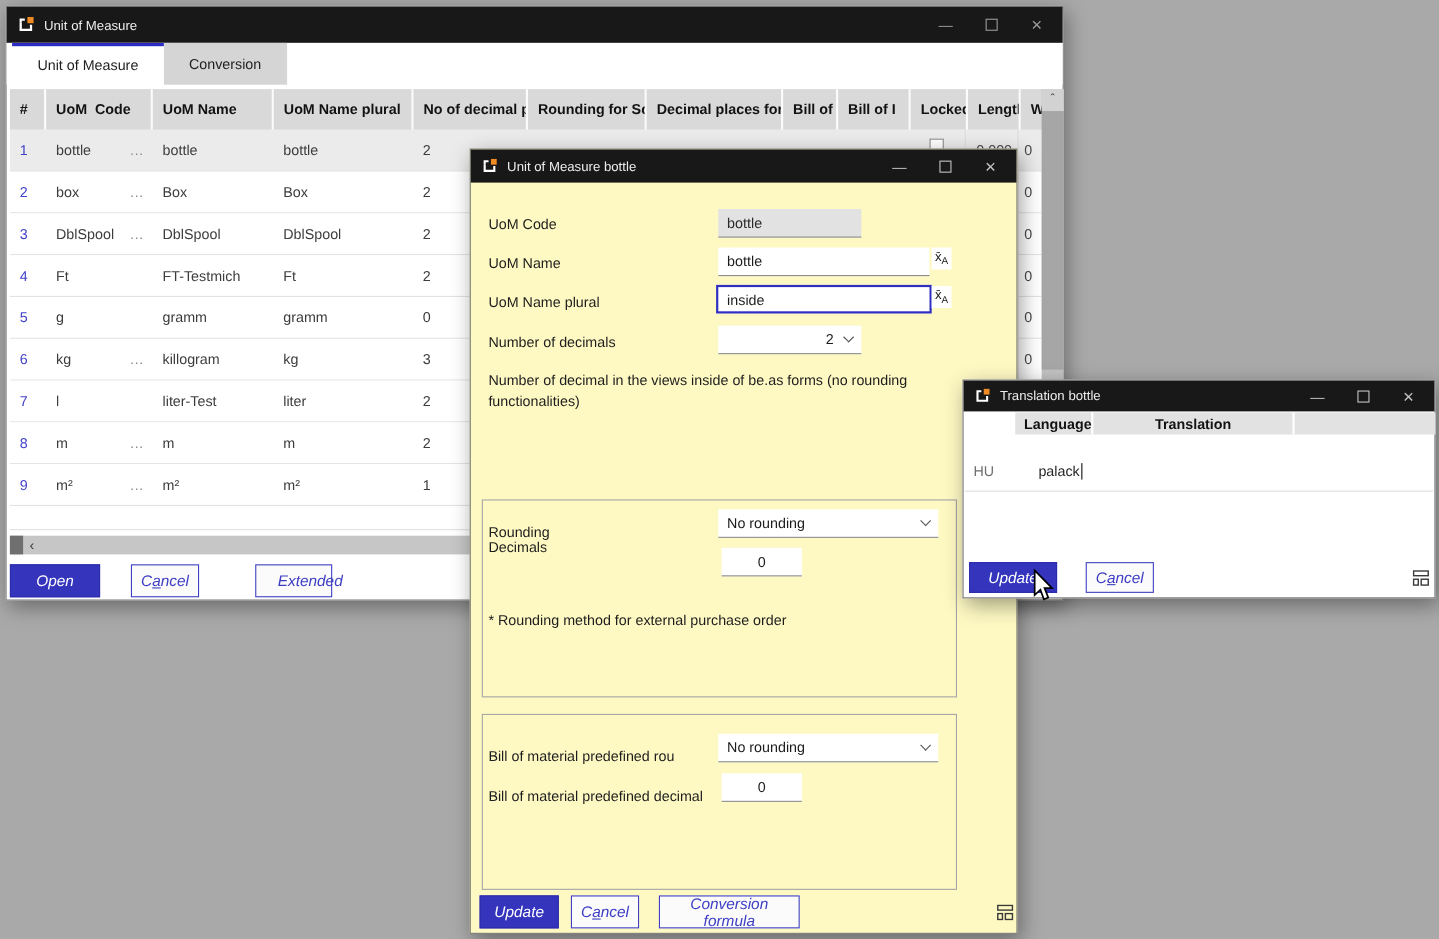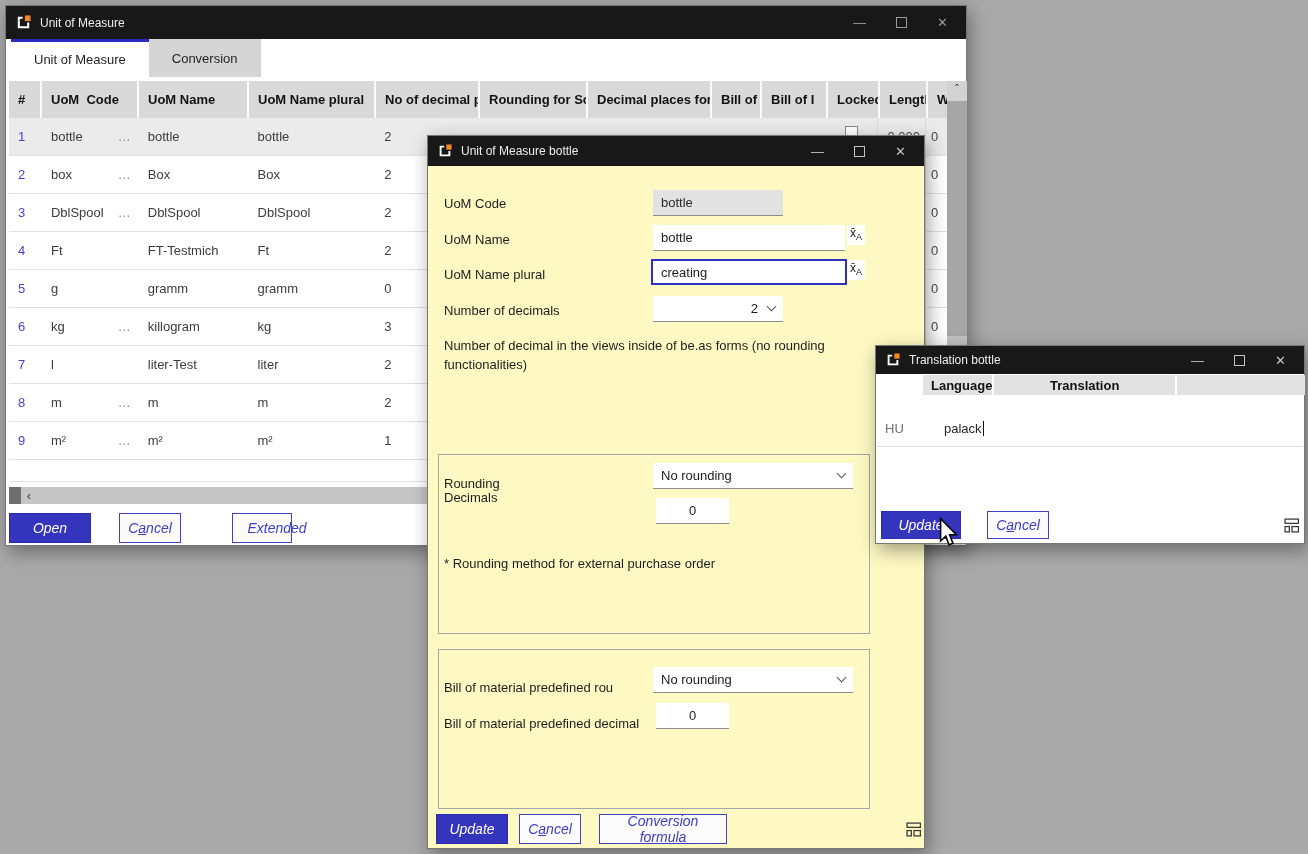--- a/index.html
+++ b/index.html
@@ -61,21 +61,21 @@
   .vthumb { position:absolute; left:0; top:20px; width:20px; height:235px; background:#a6a6a6; }
 
   .btn { display:inline-flex; align-items:center; justify-content:center;
          font-size:14px; height:30px; border:1px solid #4040c4; background:#fbfbfb;
          color:#3d3dc4; cursor:pointer;font-style:italic; }
   .btn.primary { background:#3434bd; border-color:#2c2cab; color:#fff; }
   .u { text-decoration:underline; }
   #main-buttons { position:absolute; left:3px; top:507px; display:flex; }
   #main-buttons .b-open { width:82px; }
   #main-buttons .b-cancel { width:62px; margin-left:28px; }
-  #main-buttons .b-extended { width:60px; margin-left:51px;padding-left:36px; }
+  #main-buttons .b-extended { width:70px; margin-left:51px;padding-left:36px; }
 
   
   #uom-dlg { left:427px; top:135px; width:498px; height:714px; background:#fef9c3; }
   #uom-dlg .titlebar { height:30px; }
   .f-label { position:absolute; left:16px; font-size:13px; color:#1d1d1d; white-space:nowrap;
              overflow:hidden; }
   .inp { position:absolute; left:225px; height:26px; background:#fff;
          border-bottom:1px solid #8d8d8d; font-size:13px; color:#1c1c1c;
          display:flex; align-items:center; padding:0 8px; }
   .inp.disabled { background:#e2e2e2; color:#2a2a2a; }
@@ -367,21 +367,21 @@
   </div>
 
   <div class="f-label" style="top:60px">UoM Code</div>
   <div class="inp disabled" style="top:54px; width:130px">bottle</div>
 
   <div class="f-label" style="top:96px">UoM Name</div>
   <div class="inp" style="top:89px; width:192px">bottle</div>
   <div class="xa" style="left:419px; top:89px"><span>x̄</span><sub>A</sub></div>
 
   <div class="f-label" style="top:131px">UoM Name plural</div>
-  <div class="inp focused" style="top:123px; left:223px; width:196px">creating</div>
+  <div class="inp focused" style="top:123px; left:223px; width:196px">inside</div>
   <div class="xa" style="left:419px; top:124px"><span>x̄</span><sub>A</sub></div>
 
   <div class="f-label" style="top:167px">Number of decimals</div>
   <div class="inp dd right" style="top:160px; width:130px">
       <span>2</span>
       <span class="chev"></span>
     </div>
 
   <div class="helptext" style="top:200px; width:400px">Number of decimal in the views inside of be.as forms (no rounding functionalities)</div>
 

